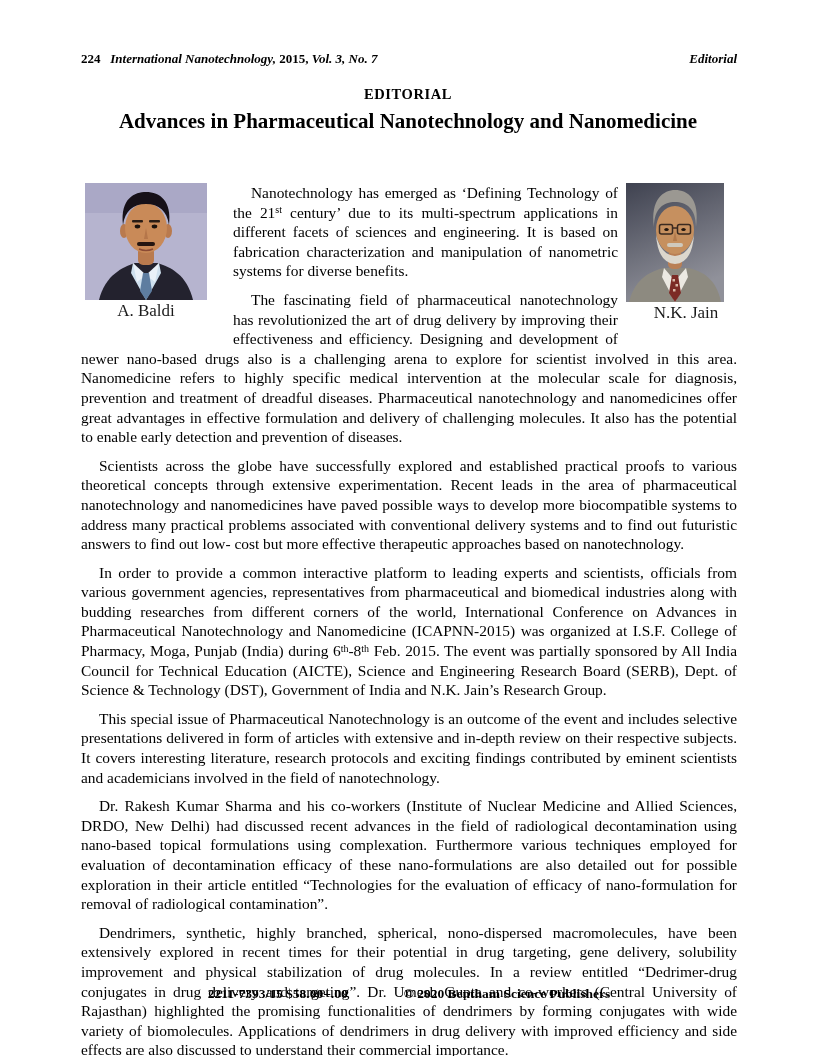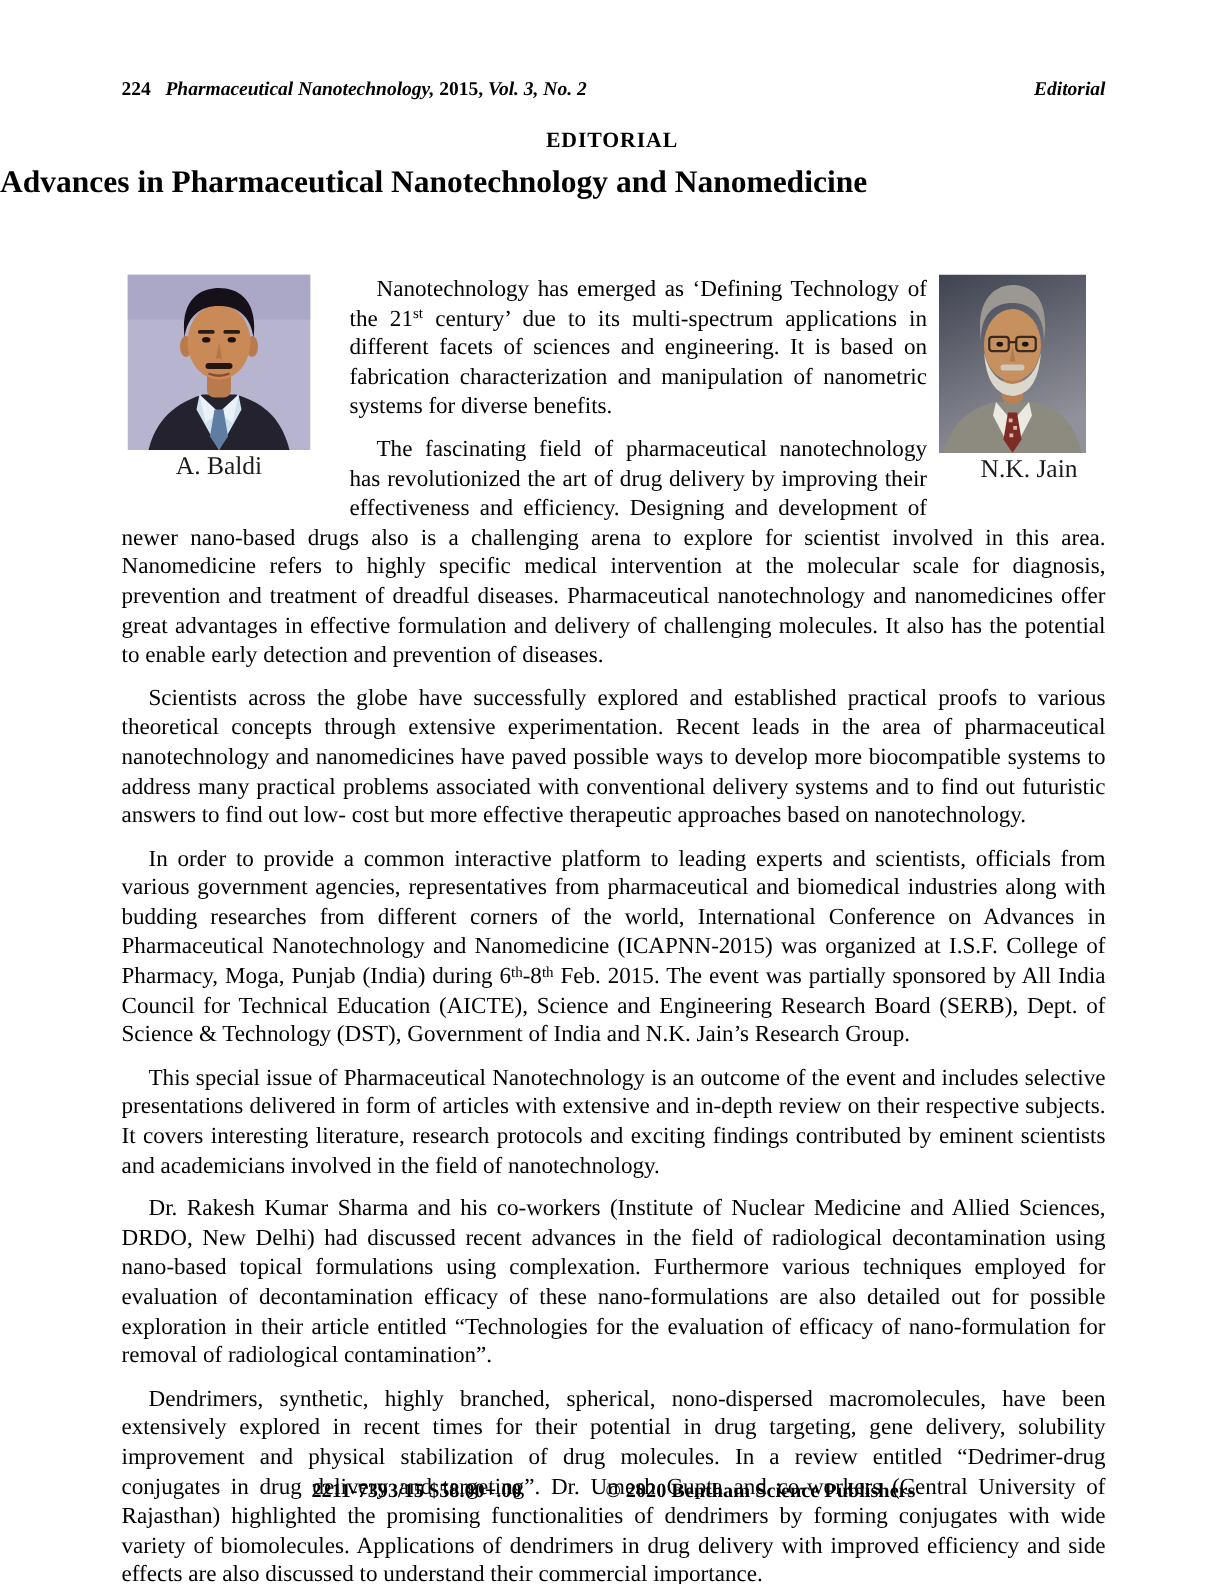--- a/index.html
+++ b/index.html
@@ -32,20 +32,21 @@
     text-align: center;
     font-weight: bold;
     font-size: 14.5px;
     letter-spacing: 0.6px;
   }
   .article-title {
     position: absolute;
     top: 109px; left: 0;
     width: 816px;
     margin: 0;
+    text-align: center;
     font-weight: bold;
     font-size: 21px;
   }
   .body-text {
     position: absolute;
     left: 81px; top: 183px;
     width: 656px;
     font-size: 15.4px;
     line-height: 19.6px;
     text-align: justify;
@@ -90,21 +91,21 @@
     font-weight: bold;
     font-size: 13.5px;
   }
 </style>
 </head>
 <body style="color: rgb(0, 0, 0); background: rgb(255, 255, 255);">
 
 <div class="page">
 
   <div class="running-header">
-    <div><span>224&nbsp;&nbsp;&nbsp;</span><span class="ital">Pharmaceutical Nanotechnology, </span><span>2015, </span><span class="ital">Vol. 3, No. 2</span></div>
+    <div><span>224&nbsp;&nbsp;&nbsp;</span><span class="ital">International Nanotechnology, </span><span>2015, </span><span class="ital">Vol. 3, No. 7</span></div>
     <div class="ital">Editorial</div>
   </div>
 
   <div class="section-label">EDITORIAL</div>
 
   <h1 class="article-title">Advances in Pharmaceutical Nanotechnology and Nanomedicine</h1>
 
   <div class="body-text">
 
     <div class="photo-box photo-left">

